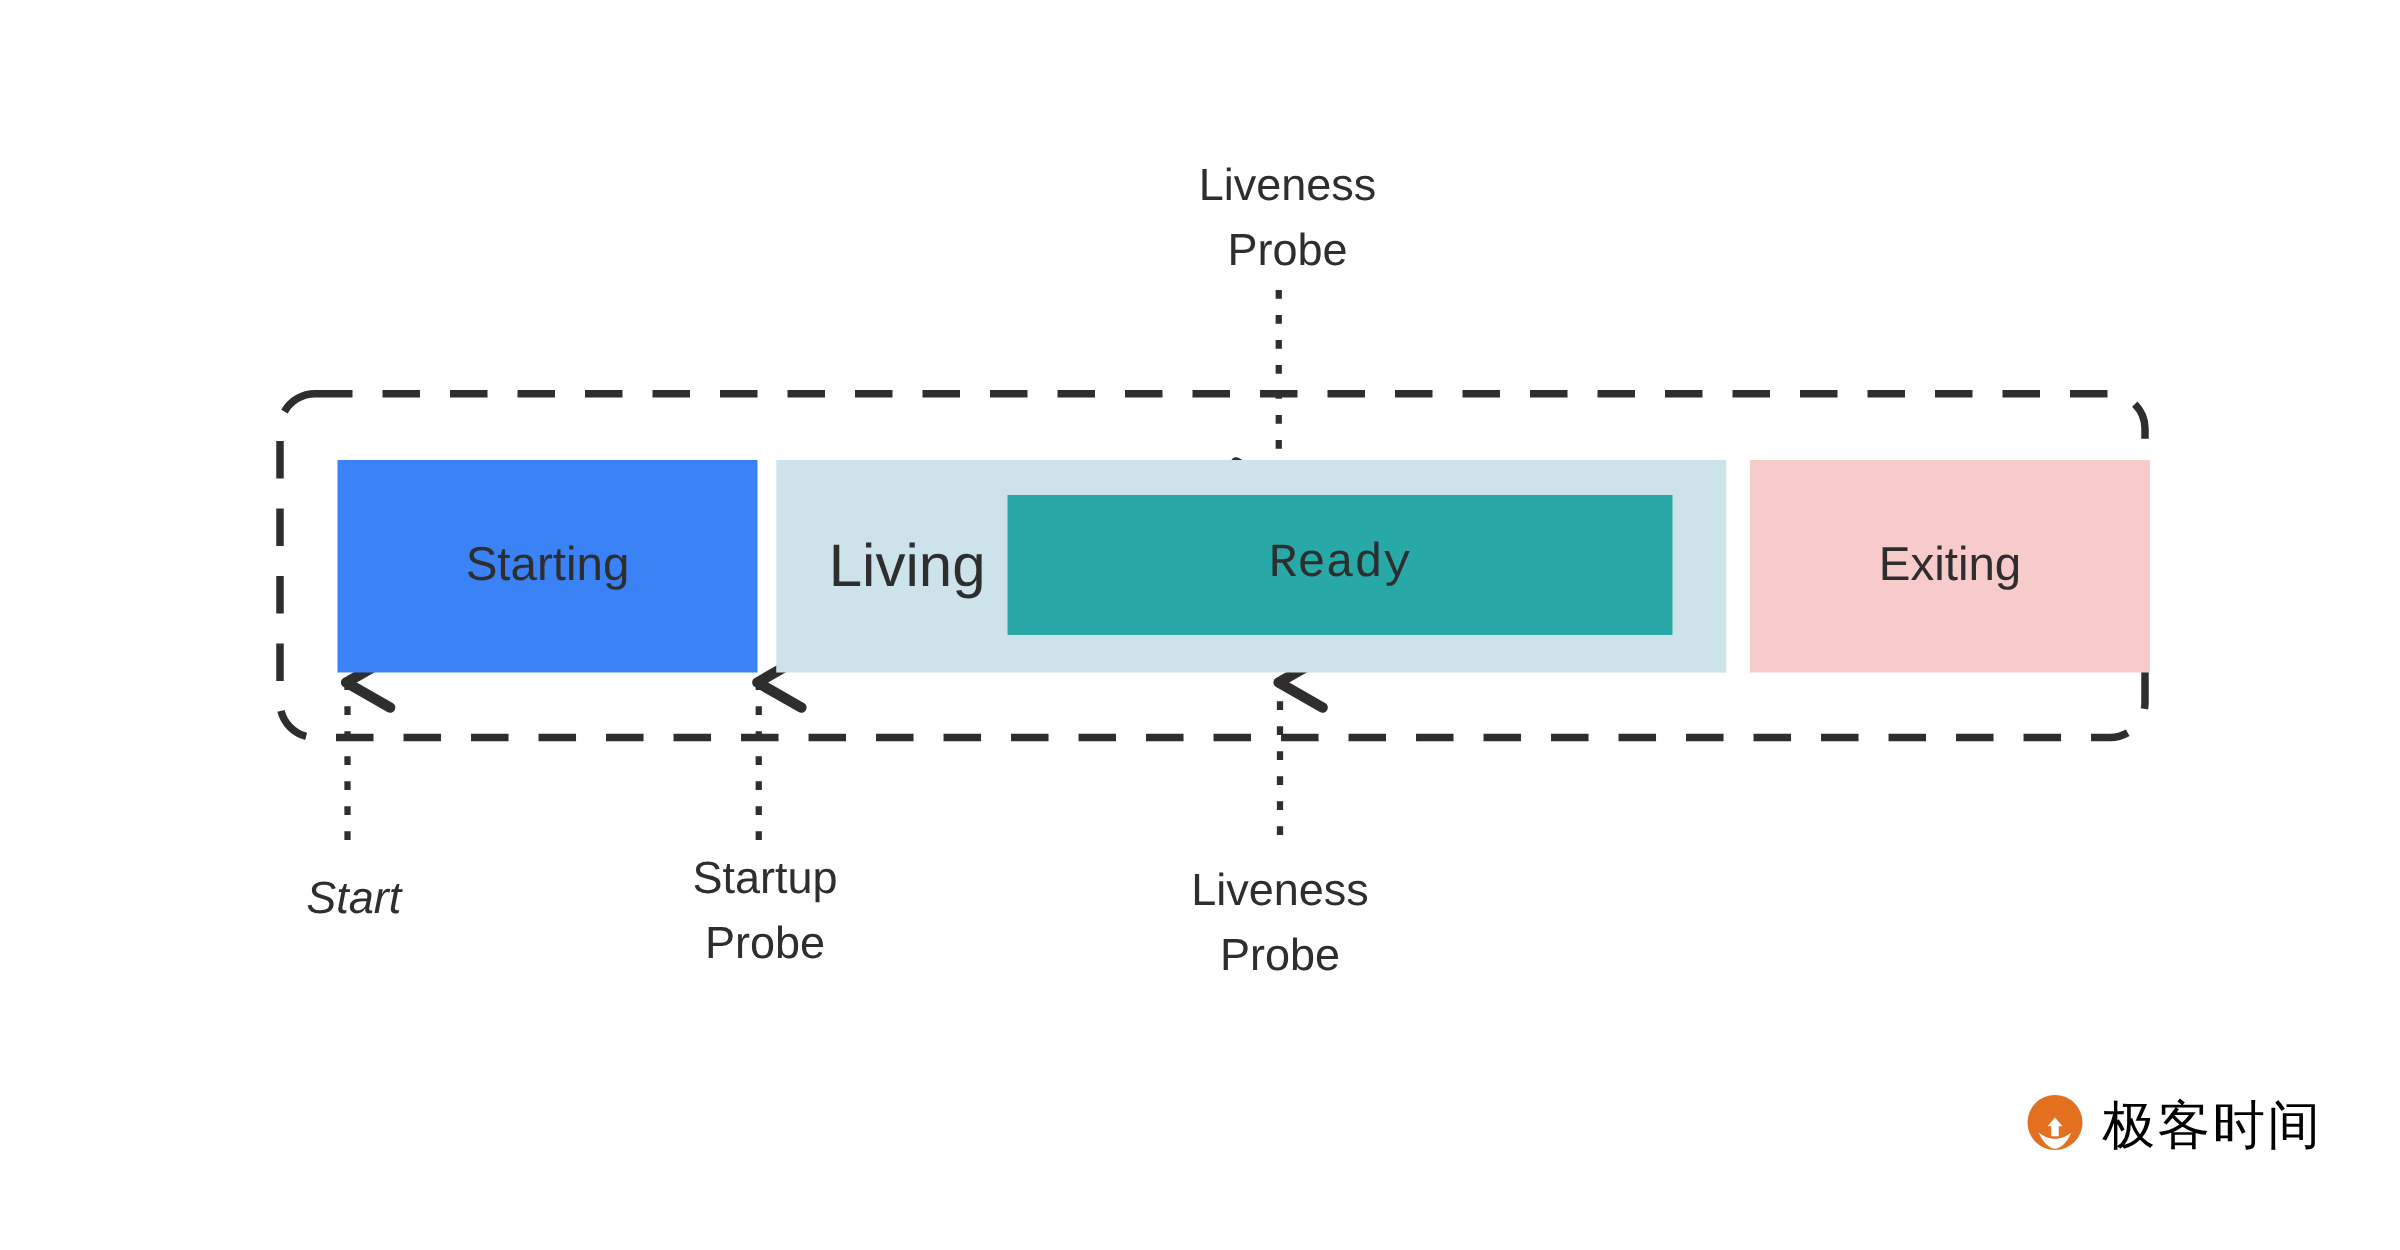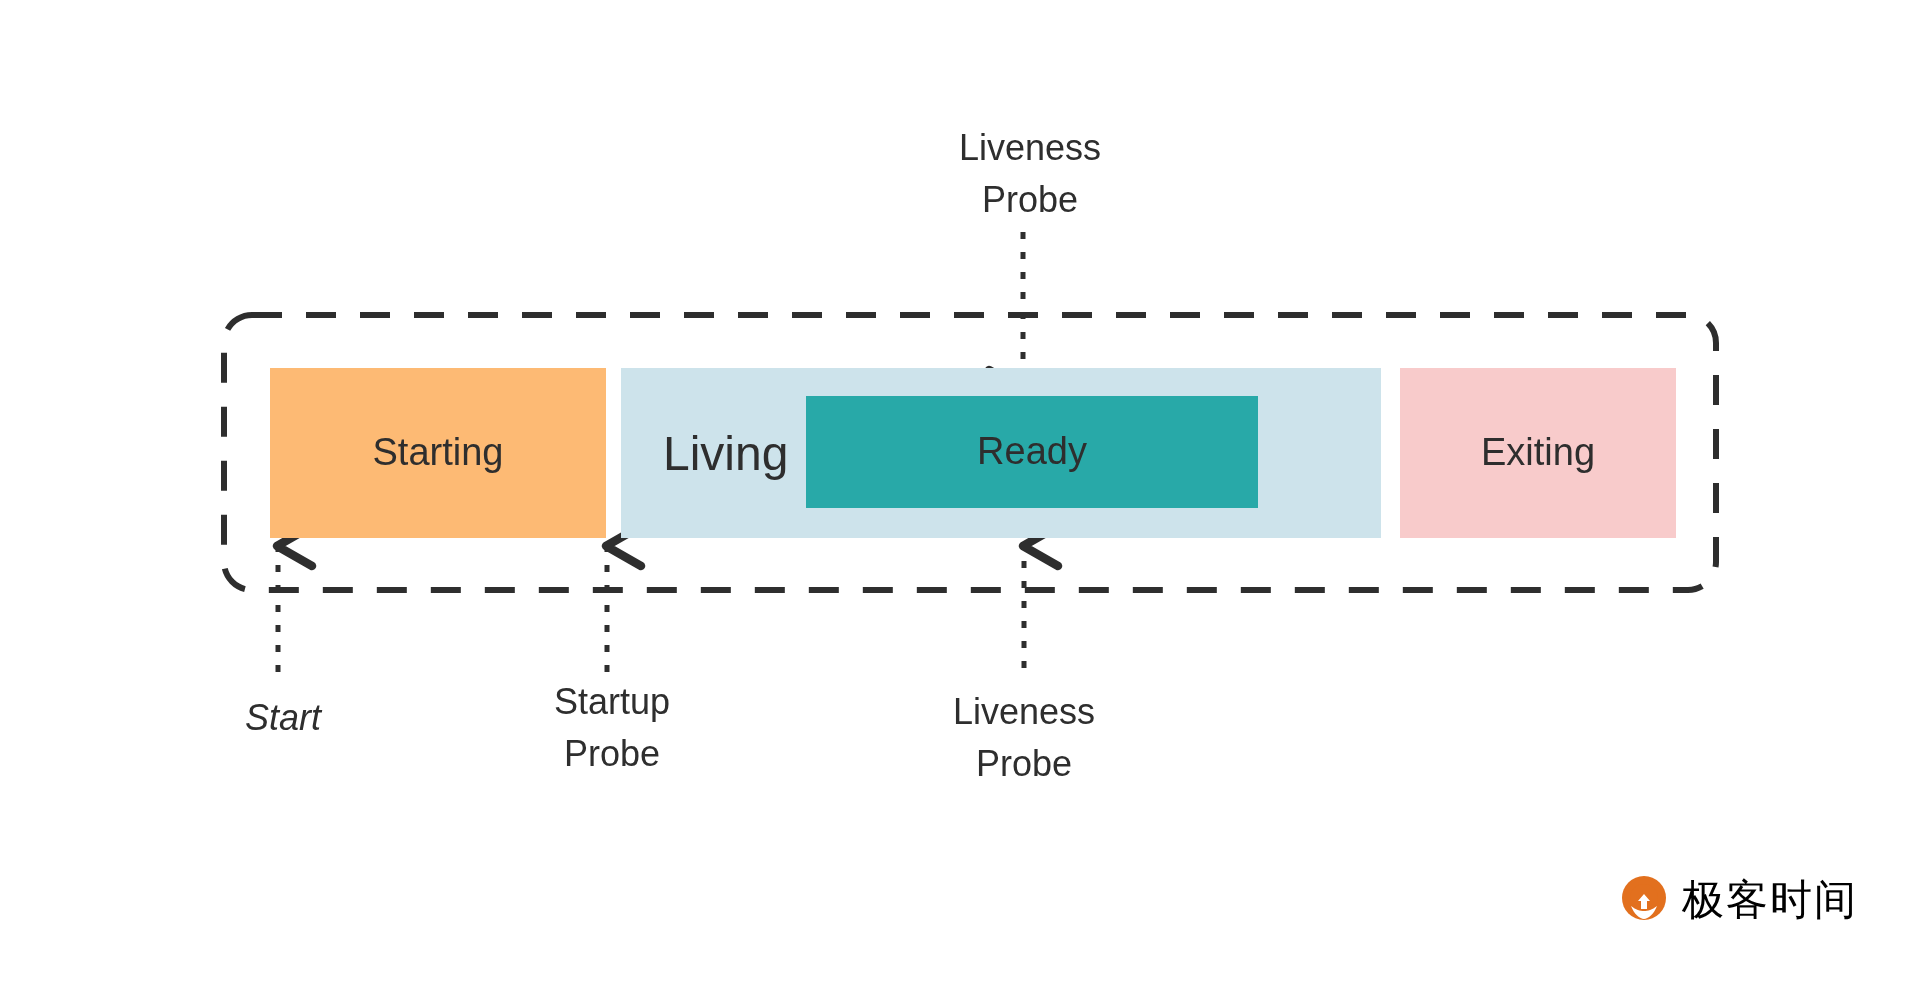--- a/index.html
+++ b/index.html
@@ -41,50 +41,51 @@
   .box-label {
     font-size: 38px;
     line-height: 1.1;
     color: #2e2e2e;
     white-space: nowrap;
   }
 
   #box-starting {
     left: 270px;  top: 368px;
     width: 336px; height: 170px;
-    background: #fdba74;
+    background: #3b82f6;
   }
   #box-living {
     left: 621px;  top: 368px;
     width: 760px; height: 170px;
     background: #CDE3EB;
     justify-content: flex-start;
     align-items: center;
   }
   #living-label {
     position: absolute;
     left: 42px;
     top: 50%;
     transform: translateY(-50%);
     font-size: 48px;
     white-space: nowrap;
     color: #2e2e2e;
   }
   #box-ready {
     position: absolute;
     left: 806px; top: 396px;
-    width: 452px; height: 112px;
+    width: 532px; height: 112px;
     background: #28A9A8;
     display: flex;
     align-items: center;
     justify-content: center;
+    font-family: Liberation Mono, monospace;
   }
   #box-exiting {
     left: 1400px; top: 368px;
-    width: 276px;  height: 170px;
+    width: 320px;  height: 170px;
     background: #F8CBCB;
   }
 
   
   .annot {
     position: absolute;
     font-size: 36px;
     line-height: 1.45;
     color: #2e2e2e;
     text-align: center;

